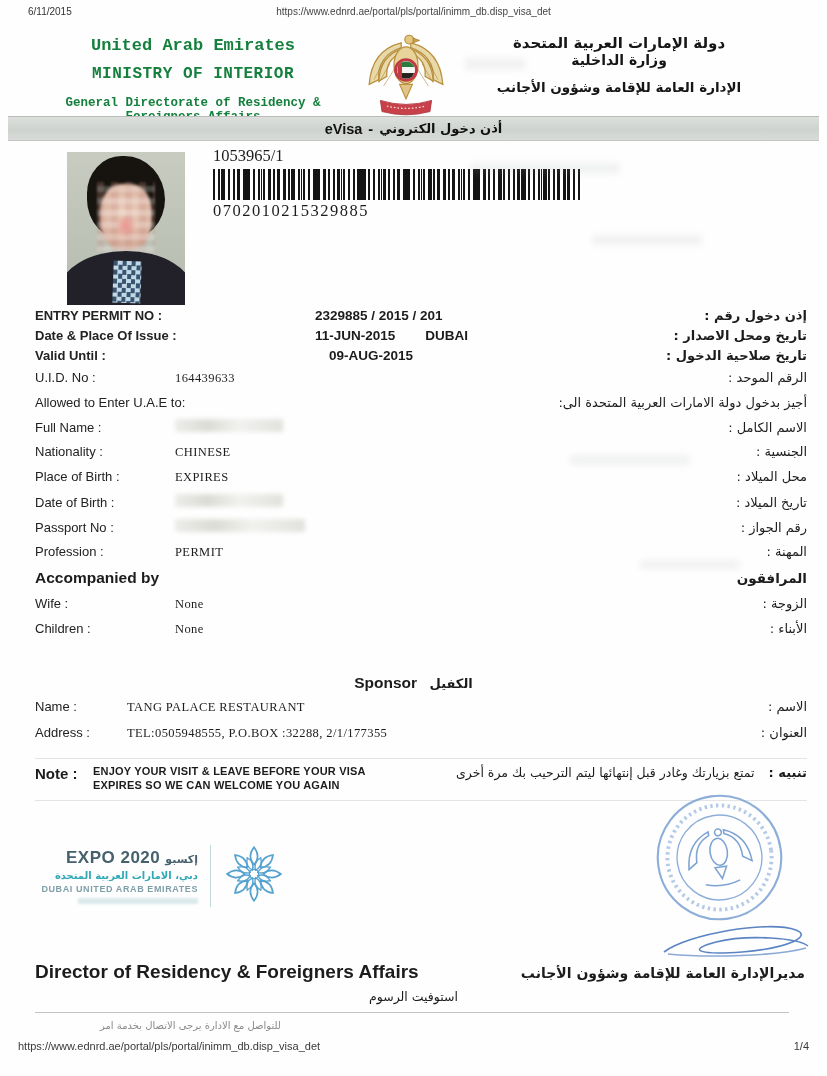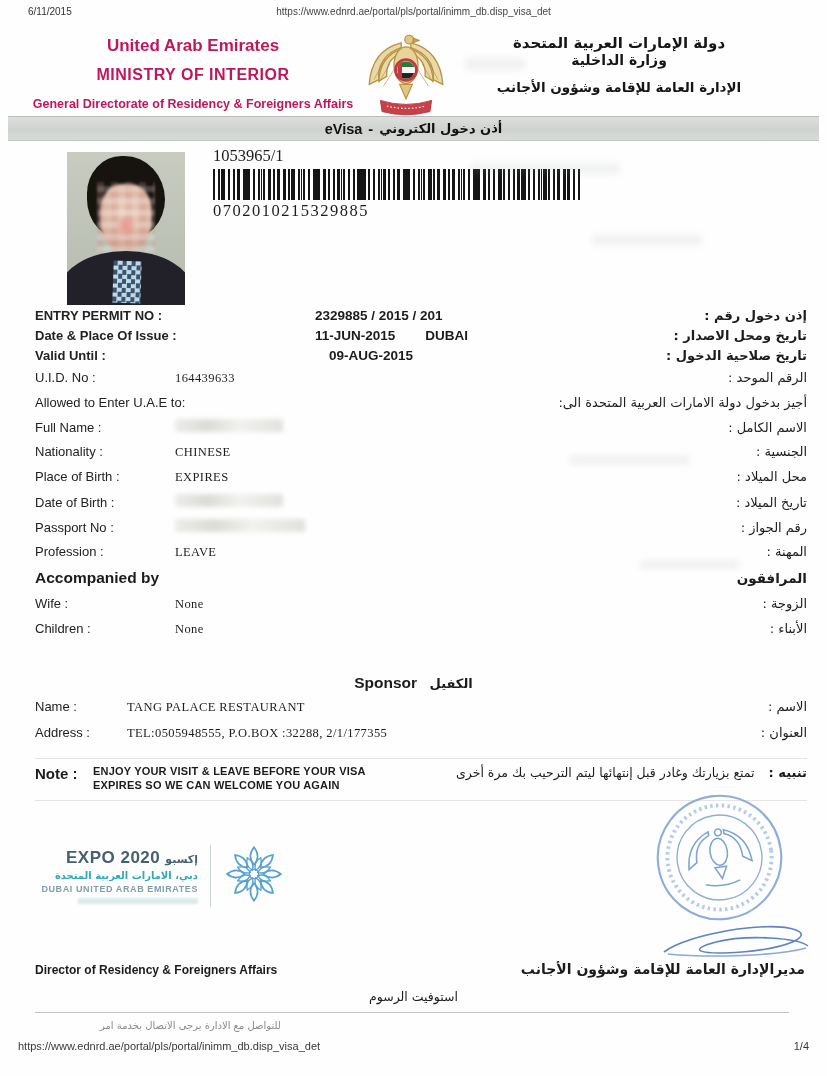--- a/index.html
+++ b/index.html
@@ -7,21 +7,21 @@
         font-family:"Liberation Sans",sans-serif;color:#1c1c1c;}
   .ar{font-family:"DejaVu Sans",sans-serif;}
 
   
   .print-head{position:absolute;top:6px;left:0;right:0;height:16px;font-size:10px;color:#333;}
   .print-date{position:absolute;left:28px;top:0;}
   .print-url{position:absolute;left:0;right:0;text-align:center;top:0;color:#444;}
 
   
   .head-en{position:absolute;left:28px;top:36px;width:330px;text-align:center;
-           font-family:Liberation Sans, sans-serif;font-weight:bold;color:#be185d;}
+           font-family:Liberation Mono, monospace;font-weight:bold;color:#15803d;}
   .head-en .l1{font-size:17px;}
   .head-en .l2{font-size:16px;margin-top:10px;letter-spacing:.5px;}
   .head-en .l3{font-size:12.5px;margin-top:13px;}
   .head-ar{position:absolute;right:58px;top:34px;width:300px;text-align:center;color:#161616;}
   .head-ar .l1{font-size:15px;font-weight:bold;}
   .head-ar .l2{font-size:14px;font-weight:bold;}
   .head-ar .l3{font-size:13.5px;font-weight:bold;margin-top:11px;}
   .emblem{position:absolute;left:358px;top:30px;width:96px;height:88px;}
 
   
@@ -112,21 +112,21 @@
   .expo .w3{font-size:9px;font-weight:bold;letter-spacing:.6px;color:#7e9fa8;margin-top:3px;}
   .expo .w4{height:6px;width:120px;margin:4px 0 0 auto;background:#9fc6c9;opacity:.35;filter:blur(1px);}
   .expo .divider{width:1px;height:62px;background:#c3d6d9;}
 
   
   .stamp{position:absolute;left:652px;top:790px;width:135px;height:135px;opacity:.88;}
   .signature{position:absolute;left:658px;top:908px;width:160px;height:58px;}
 
   
   .dir-row{position:absolute;left:35px;right:22px;top:961px;display:flex;align-items:baseline;}
-  .dir-en{font-weight:bold;font-size:12px;}
+  .dir-en{font-weight:bold;font-size:19px;}
   .dir-ar{margin-left:auto;font-family:"DejaVu Sans",sans-serif;font-weight:bold;font-size:14px;}
   .fees{position:absolute;left:0;right:0;top:989px;text-align:center;
         font-family:"DejaVu Sans",sans-serif;font-size:12.5px;}
   .rule{position:absolute;left:35px;right:38px;top:1012px;height:1px;background:#c3c3c3;}
   .contact{position:absolute;left:100px;top:1020px;font-family:"DejaVu Sans",sans-serif;
            font-size:10px;color:#8a8a8a;}
 
   
   .print-foot{position:absolute;left:18px;right:18px;top:1040px;display:flex;font-size:11px;color:#3a3a3a;}
   .foot-page{margin-left:auto;}
@@ -261,21 +261,21 @@
       <span class="redact"></span>
       <span class="arl" dir="rtl">تاريخ الميلاد :</span>
     </div>
     <div class="row">
       <span class="lbl">Passport No :</span>
       <span class="redact wide"></span>
       <span class="arl" dir="rtl">رقم الجواز :</span>
     </div>
     <div class="row">
       <span class="lbl">Profession :</span>
-      <span class="val">LEAVE</span>
+      <span class="val">PERMIT</span>
       <span class="arl" dir="rtl">المهنة :</span>
     </div>
 
     <div class="sec-head">
       <span class="en">Accompanied by</span>
       <span class="arh" dir="rtl">المرافقون</span>
     </div>
     <div class="row">
       <span class="lbl">Wife :</span>
       <span class="val">None</span>

